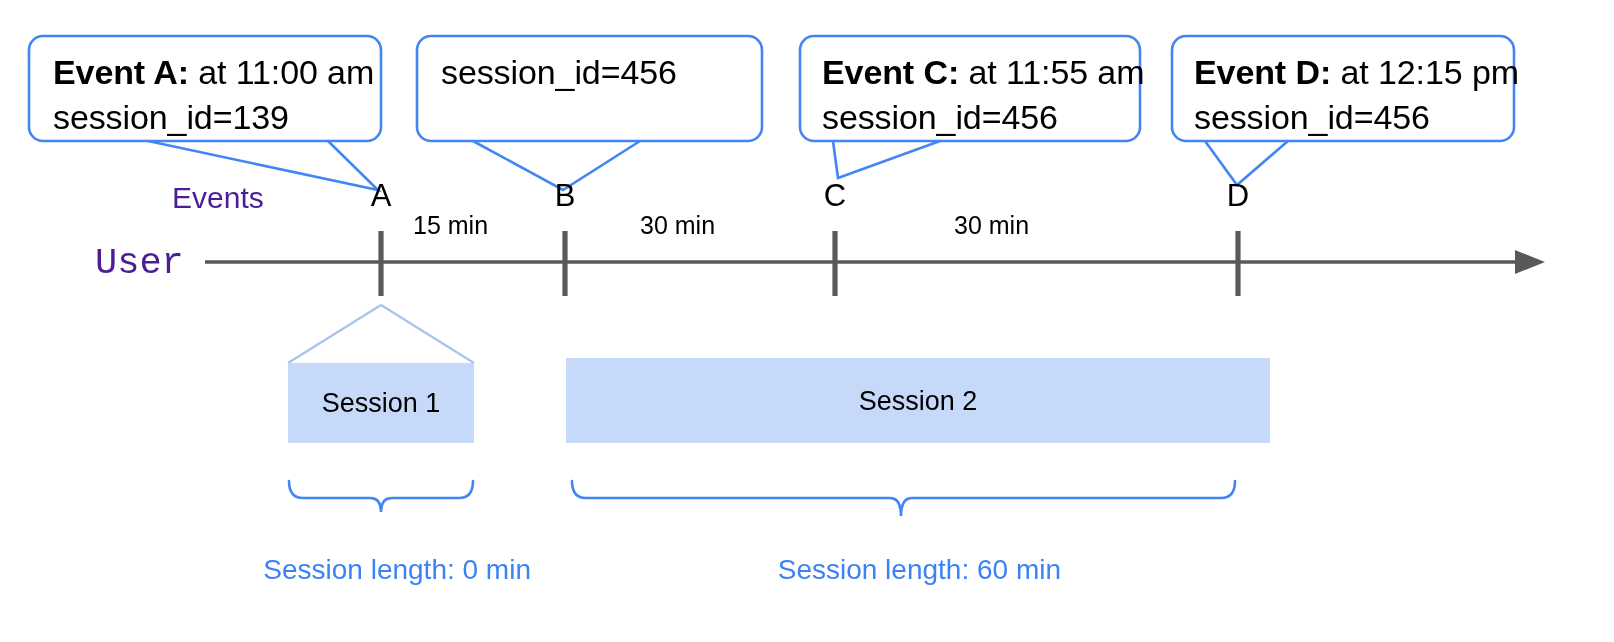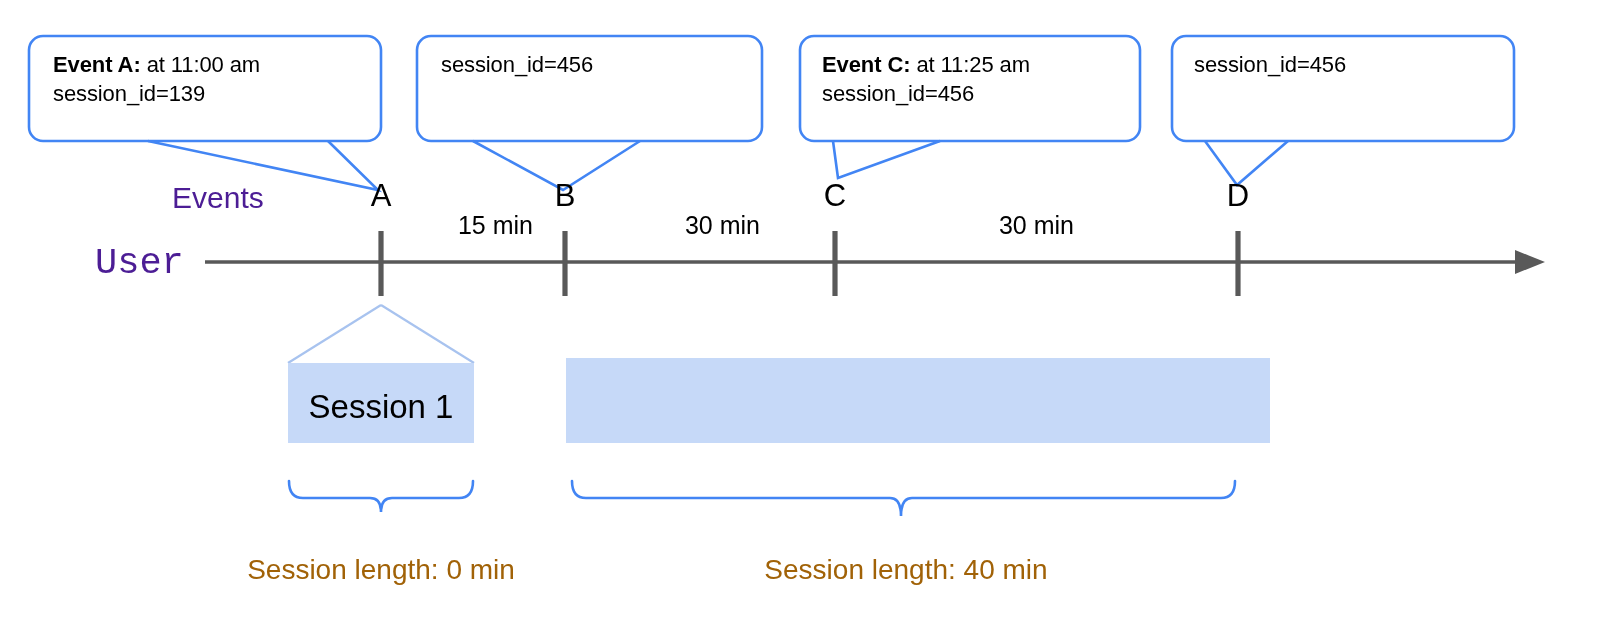--- a/index.html
+++ b/index.html
@@ -20,21 +20,21 @@
   }
   svg.layer {
     position: absolute;
     top: 0;
     left: 0;
     width: 1614px;
     height: 642px;
   }
   .callout-text {
     position: absolute;
-    font-size: 22px;
+    font-size: 34px;
     color: #000000;
     line-height: 1.33;
     white-space: nowrap;
     letter-spacing: -0.1px;
   }
   .callout-text .lead {
     font-weight: bold;
   }
   .marker-label {
     position: absolute;
@@ -49,35 +49,35 @@
     color: #4c1d95;
     white-space: nowrap;
   }
   .row-label.big {
     font-size: 37px;
   }
   .gap-label {
     position: absolute;
     font-size: 25px;
     color: #000000;
-    text-align: right;
+    text-align: left;
     white-space: nowrap;
   }
   .session-name {
     position: absolute;
-    font-size: 33px;
+    font-size: 27px;
     color: #000000;
     text-align: center;
     white-space: nowrap;
   }
   .length-label {
     position: absolute;
     font-size: 28px;
-    color: #a16207;
-    text-align: center;
+    color: #3b82f6;
+    text-align: right;
     white-space: nowrap;
   }
 </style>
 </head>
 <body>
 
 <div id="diagram-root">
 
   <svg class="layer" viewBox="0 0 1614 642">
 
@@ -130,39 +130,43 @@
     </div>
     <div>session_id=139</div>
   </div>
 
   <div class="callout-text" style="left:441px; top:50px;">
     <div>session_id=456</div>
   </div>
 
   <div class="callout-text" style="left:822px; top:50px;">
     <div>
-      <span class="lead">Event C:</span><span> at 11:25 am</span>
+      <span class="lead">Event C:</span><span> at 11:55 am</span>
     </div>
     <div>session_id=456</div>
   </div>
 
   <div class="callout-text" style="left:1194px; top:50px;">
+    <div>
+      <span class="lead">Event D:</span><span> at 12:15 pm</span>
+    </div>
     <div>session_id=456</div>
   </div>
 
   <div class="row-label" style="left:172px; top:181px;">Events</div>
   <div class="row-label big" style="left:95px; top:242px;font-family:Liberation Mono, monospace;">User</div>
 
   <div class="marker-label" style="left:356px; top:178px; width:50px;">A</div>
   <div class="marker-label" style="left:540px; top:178px; width:50px;">B</div>
   <div class="marker-label" style="left:810px; top:178px; width:50px;">C</div>
   <div class="marker-label" style="left:1213px; top:178px; width:50px;">D</div>
 
   <div class="gap-label" style="left:413px; top:211px; width:120px;">15 min</div>
   <div class="gap-label" style="left:640px; top:211px; width:120px;">30 min</div>
   <div class="gap-label" style="left:954px; top:211px; width:120px;">30 min</div>
 
   <div class="session-name" style="left:288px; top:388px; width:186px;">Session 1</div>
+  <div class="session-name" style="left:566px; top:386px; width:704px;">Session 2</div>
 
   <div class="length-label" style="left:231px; top:554px; width:300px;">Session length: 0 min</div>
-  <div class="length-label" style="left:751px; top:554px; width:310px;">Session length: 40 min</div>
+  <div class="length-label" style="left:751px; top:554px; width:310px;">Session length: 60 min</div>
 
 </div>
 
 </body></html>

